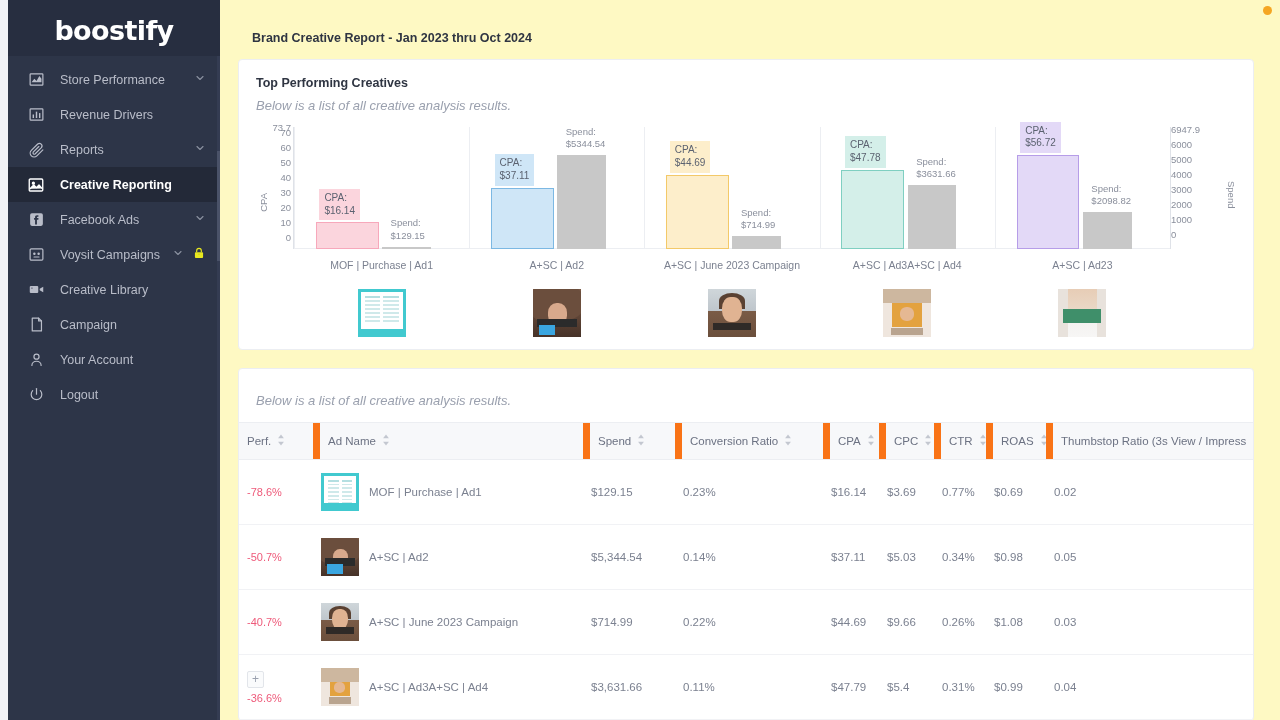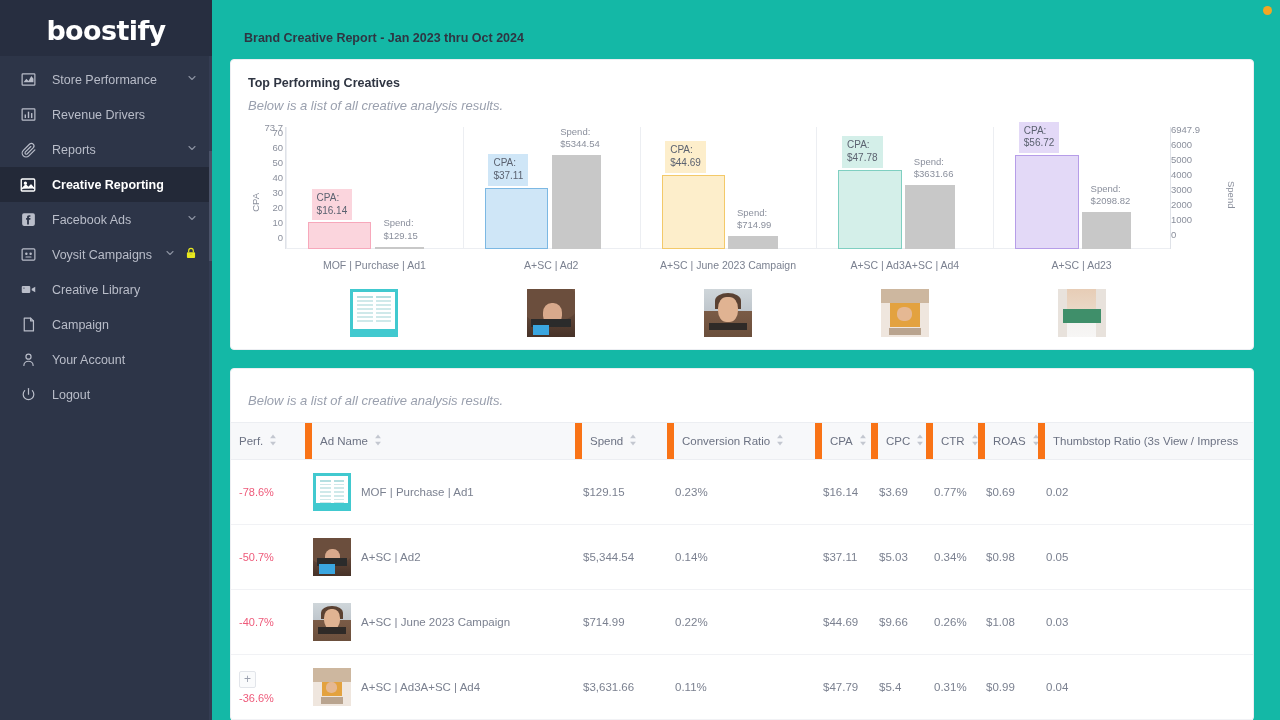--- a/index.html
+++ b/index.html
@@ -4,21 +4,21 @@
 <title>Boostify — Creative Reporting</title>
 <style>
   * { box-sizing: border-box; }
   html, body {
     margin: 0; padding: 0;
     width: 1280px; height: 720px;
     overflow: hidden;
     font-family: "Liberation Sans", sans-serif;
     background: #f1f2f6;
   }
-  .app { display: flex; width: 1280px; height: 720px; position: relative; }
+  .app { display: flex; width: 1280px; height: 720px; position: relative; padding-left: 8px; }
 
   
   .sidebar {
     width: 212px; height: 720px;
     background: #2d3548;
     display: flex; flex-direction: column;
     flex: 0 0 212px;
     position: relative;
   }
   .brand {
@@ -69,21 +69,21 @@
     width: 3px; height: 664px; background: #343c52;
   }
   .side-scroll i {
     position: absolute; left: 0; top: 95px; width: 3px; height: 110px;
     background: #4a5268; display: block;
   }
 
   
   .main {
     flex: 1 1 auto; height: 720px;
-    background: #14b8a6;
+    background: #fef9c3;
     padding: 0 26px 0 18px;
     overflow: hidden;
     position: relative;
   }
   .page-title {
     font-size: 12.5px; font-weight: bold; color: #2f3542;
     padding: 31px 0 14px 14px;
   }
   .card {
     background: #ffffff;

